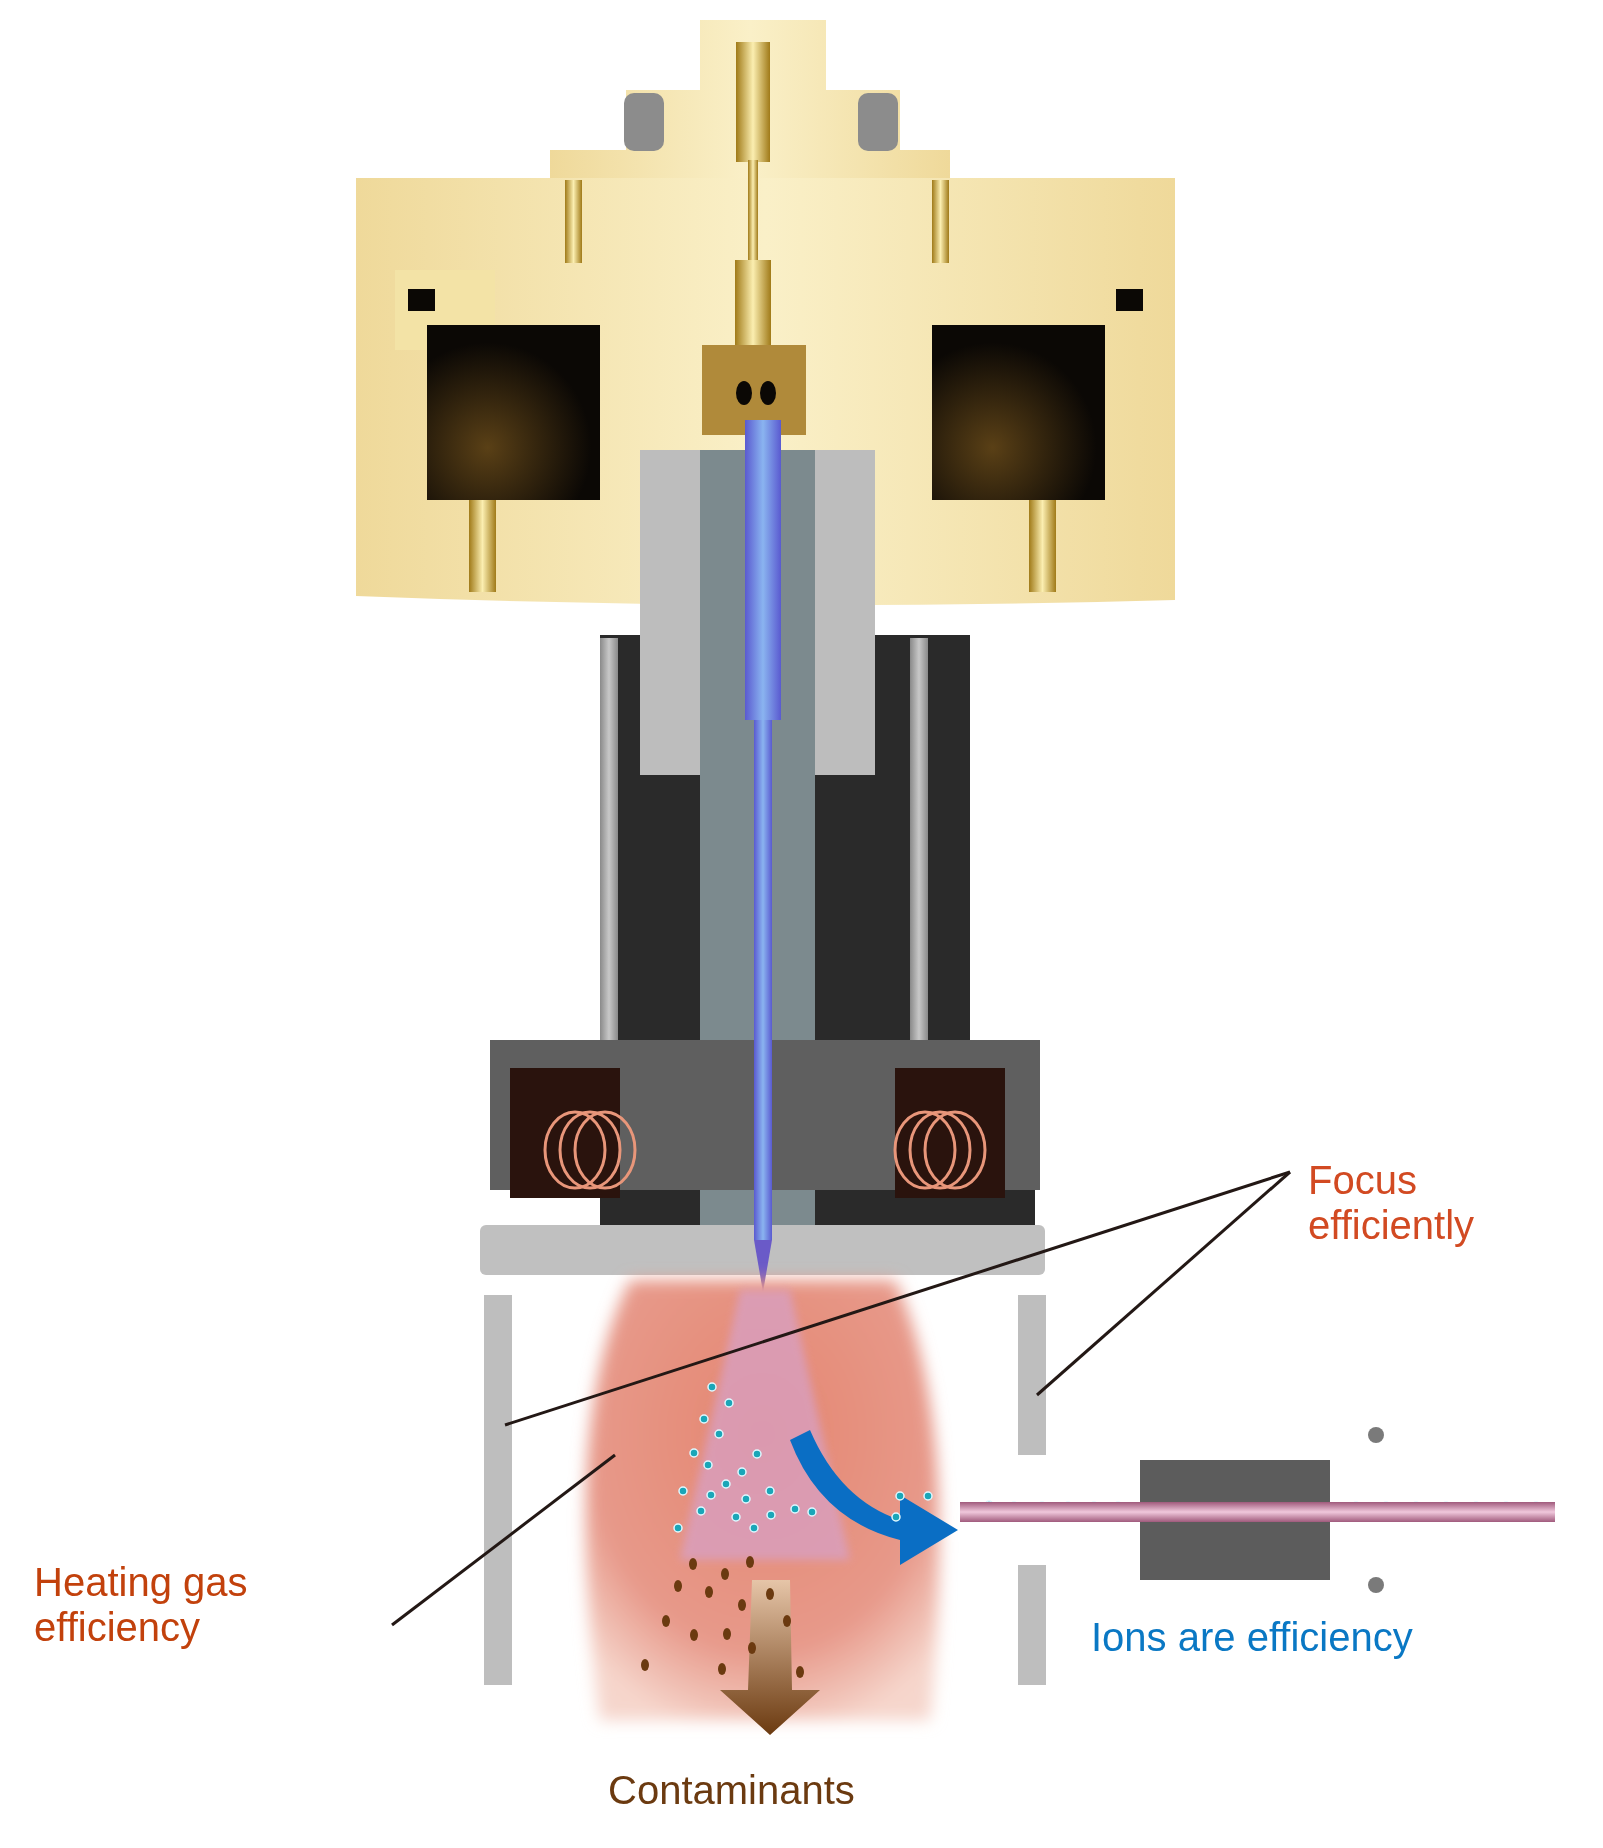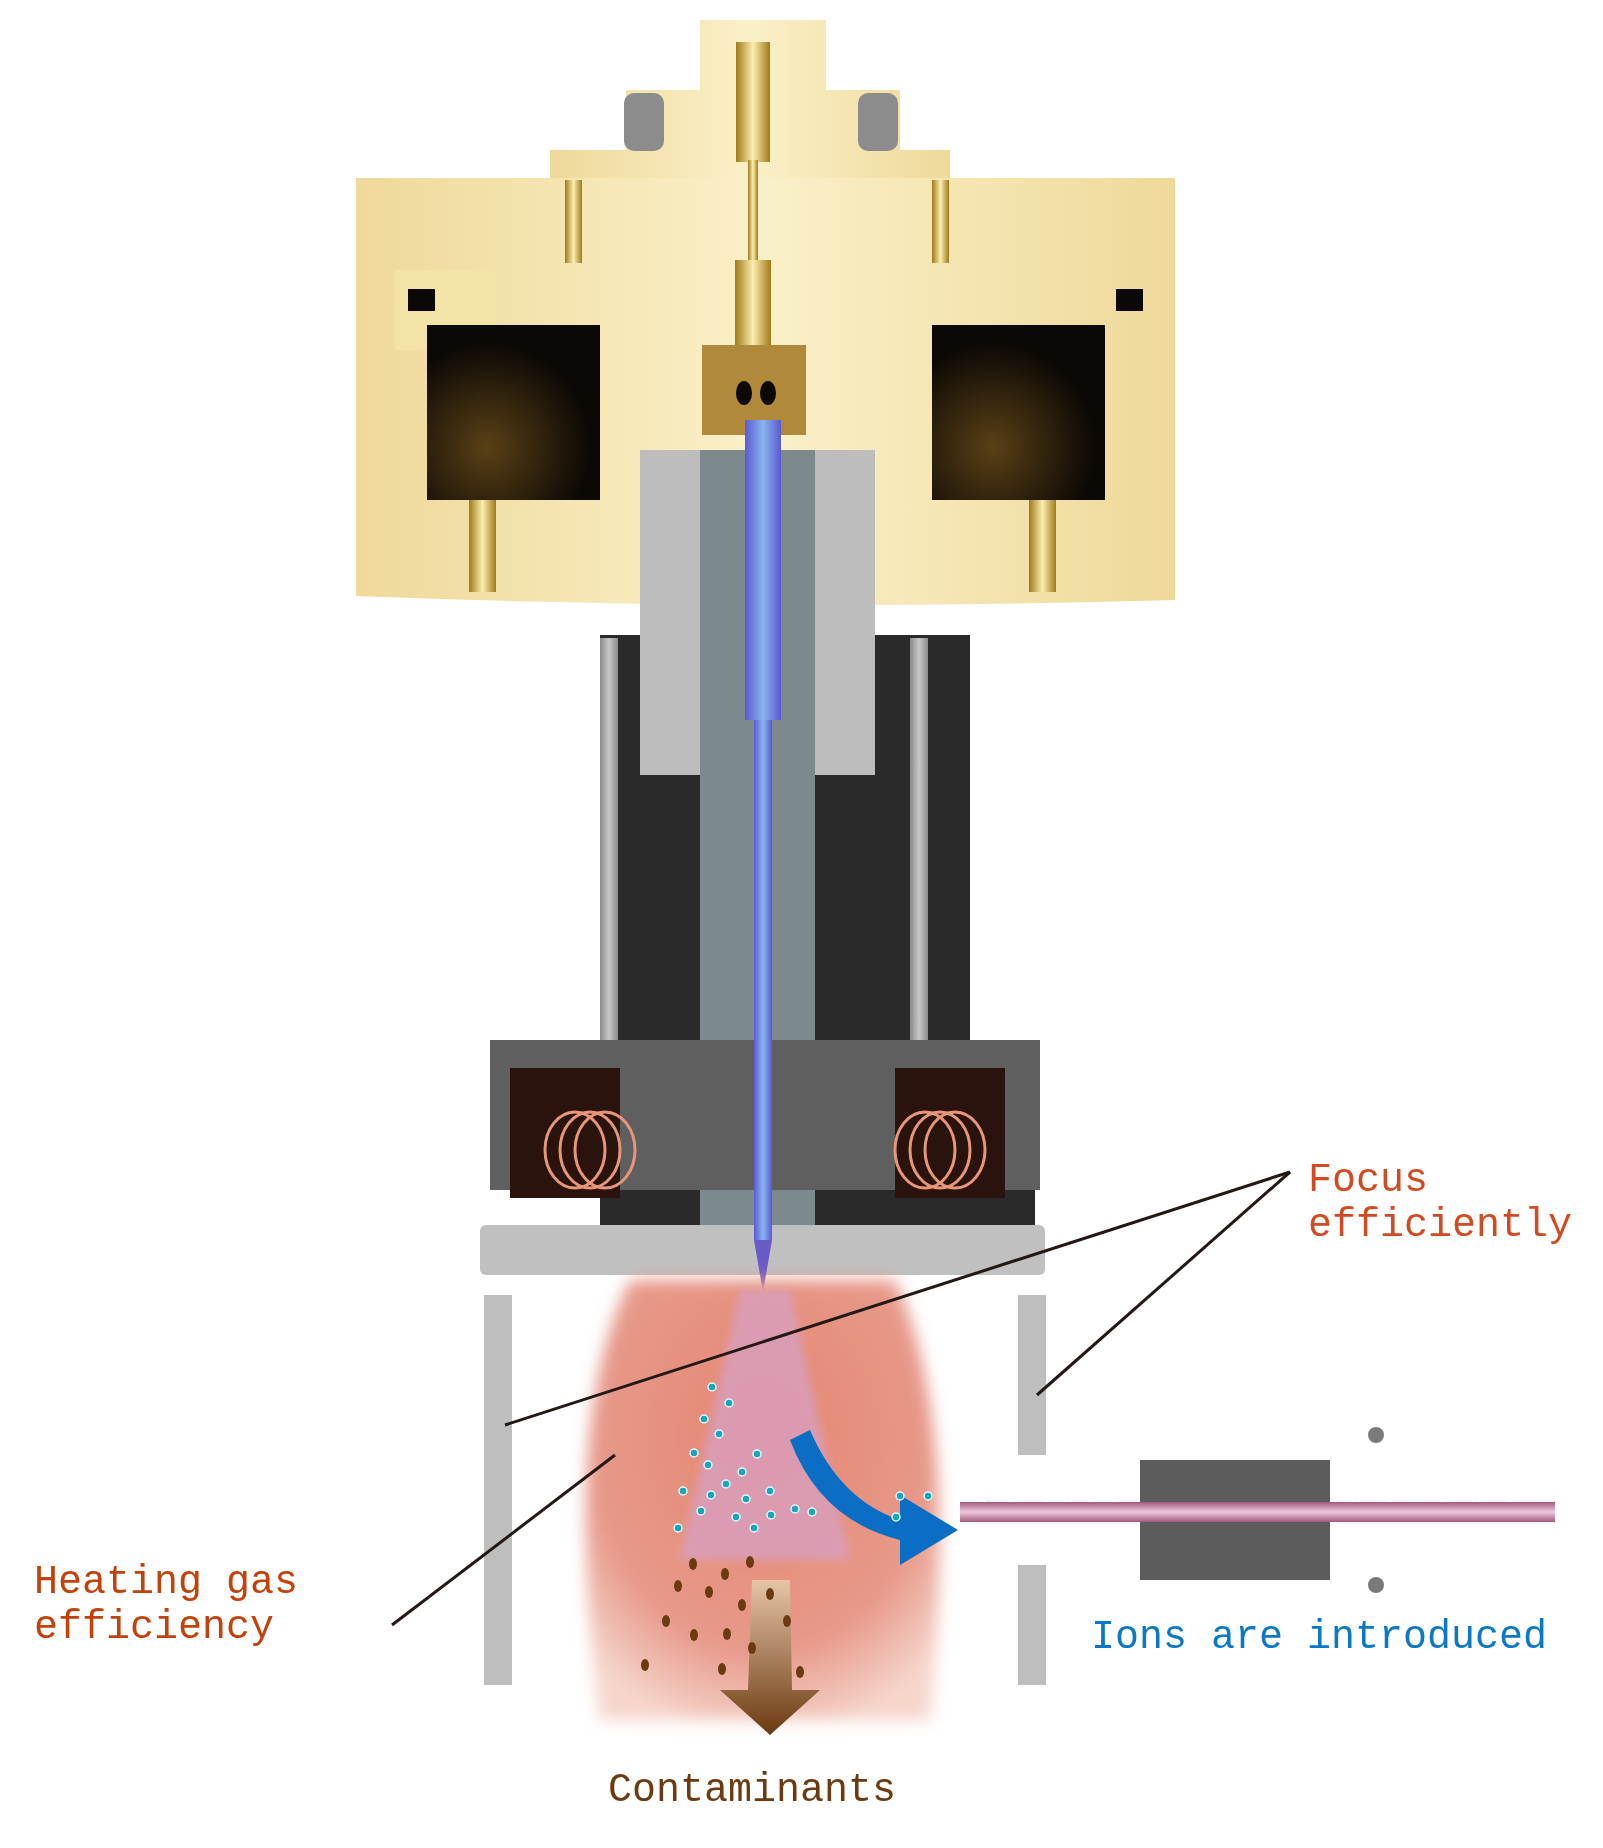--- a/index.html
+++ b/index.html
@@ -1,18 +1,18 @@
 <!DOCTYPE html>
 <html><head>
 <meta charset="utf-8">
 <style>
   html, body { margin: 0; padding: 0; background: #ffffff; }
   body { width: 1603px; height: 1848px; position: relative; overflow: hidden; font-family: "DejaVu Sans", sans-serif; }
   #stage { position: absolute; left: 0; top: 0; width: 1603px; height: 1848px; }
-  .label { position: absolute; font-family: Liberation Mono, monospace; line-height: 1.13; white-space: nowrap; }
+  .label { position: absolute; font-family: Liberation Sans, sans-serif; line-height: 1.13; white-space: nowrap; }
   .lbl-focus { left: 1308px; top: 1158px; font-size: 40px; color: #d24a22; }
   .lbl-heat { left: 34px; top: 1560px; font-size: 40px; color: #c2410c; }
   .lbl-ions { left: 1091px; top: 1615px; font-size: 40px; color: #0a78c4; }
   .lbl-cont { left: 608px; top: 1768px; font-size: 40px; color: #6b3a10; }
 </style>
 </head>
 <body>
 
 <div id="stage">
 <svg width="1603" height="1848" viewBox="0 0 1603 1848" xmlns="http://www.w3.org/2000/svg">
@@ -202,15 +202,15 @@
 
 <div class="label lbl-focus">
   <div>Focus</div>
   <div>efficiently</div>
 </div>
 <div class="label lbl-heat">
   <div>Heating gas</div>
   <div>efficiency</div>
 </div>
 <div class="label lbl-ions">
-  <div>Ions are introduced</div>
+  <div>Ions are efficiency</div>
 </div>
 <div class="label lbl-cont">Contaminants</div>
 
 </body></html>

